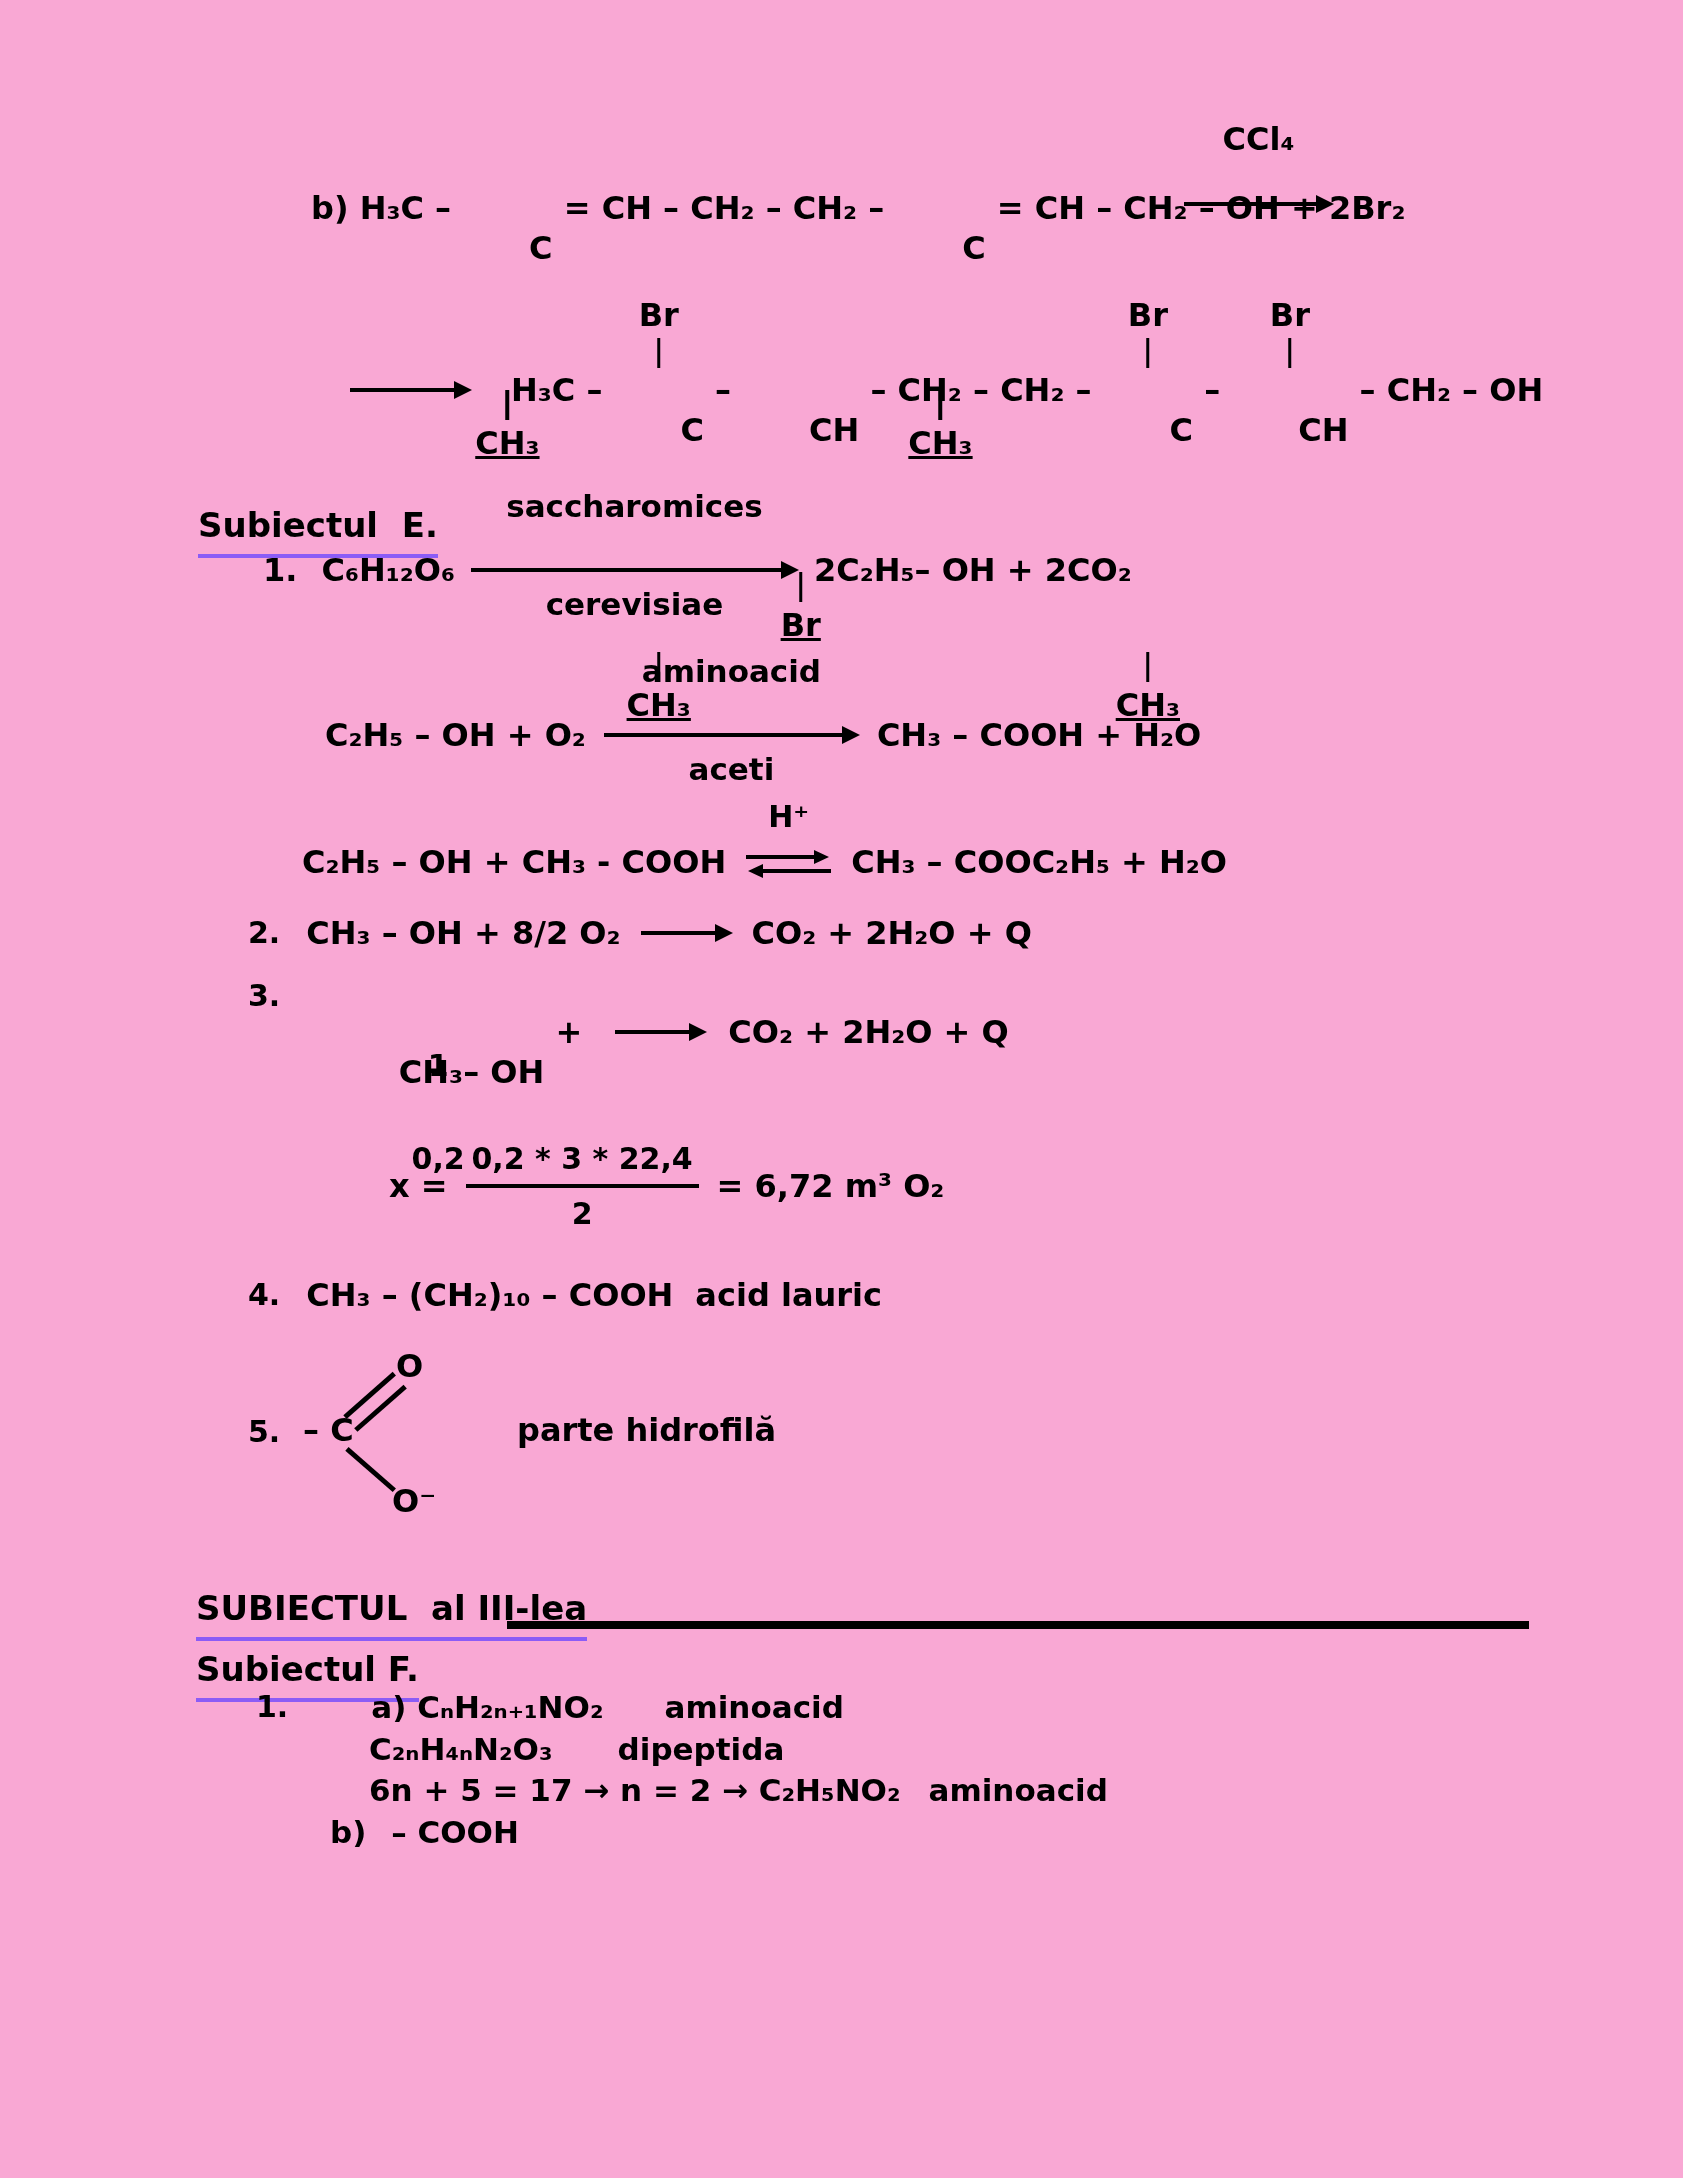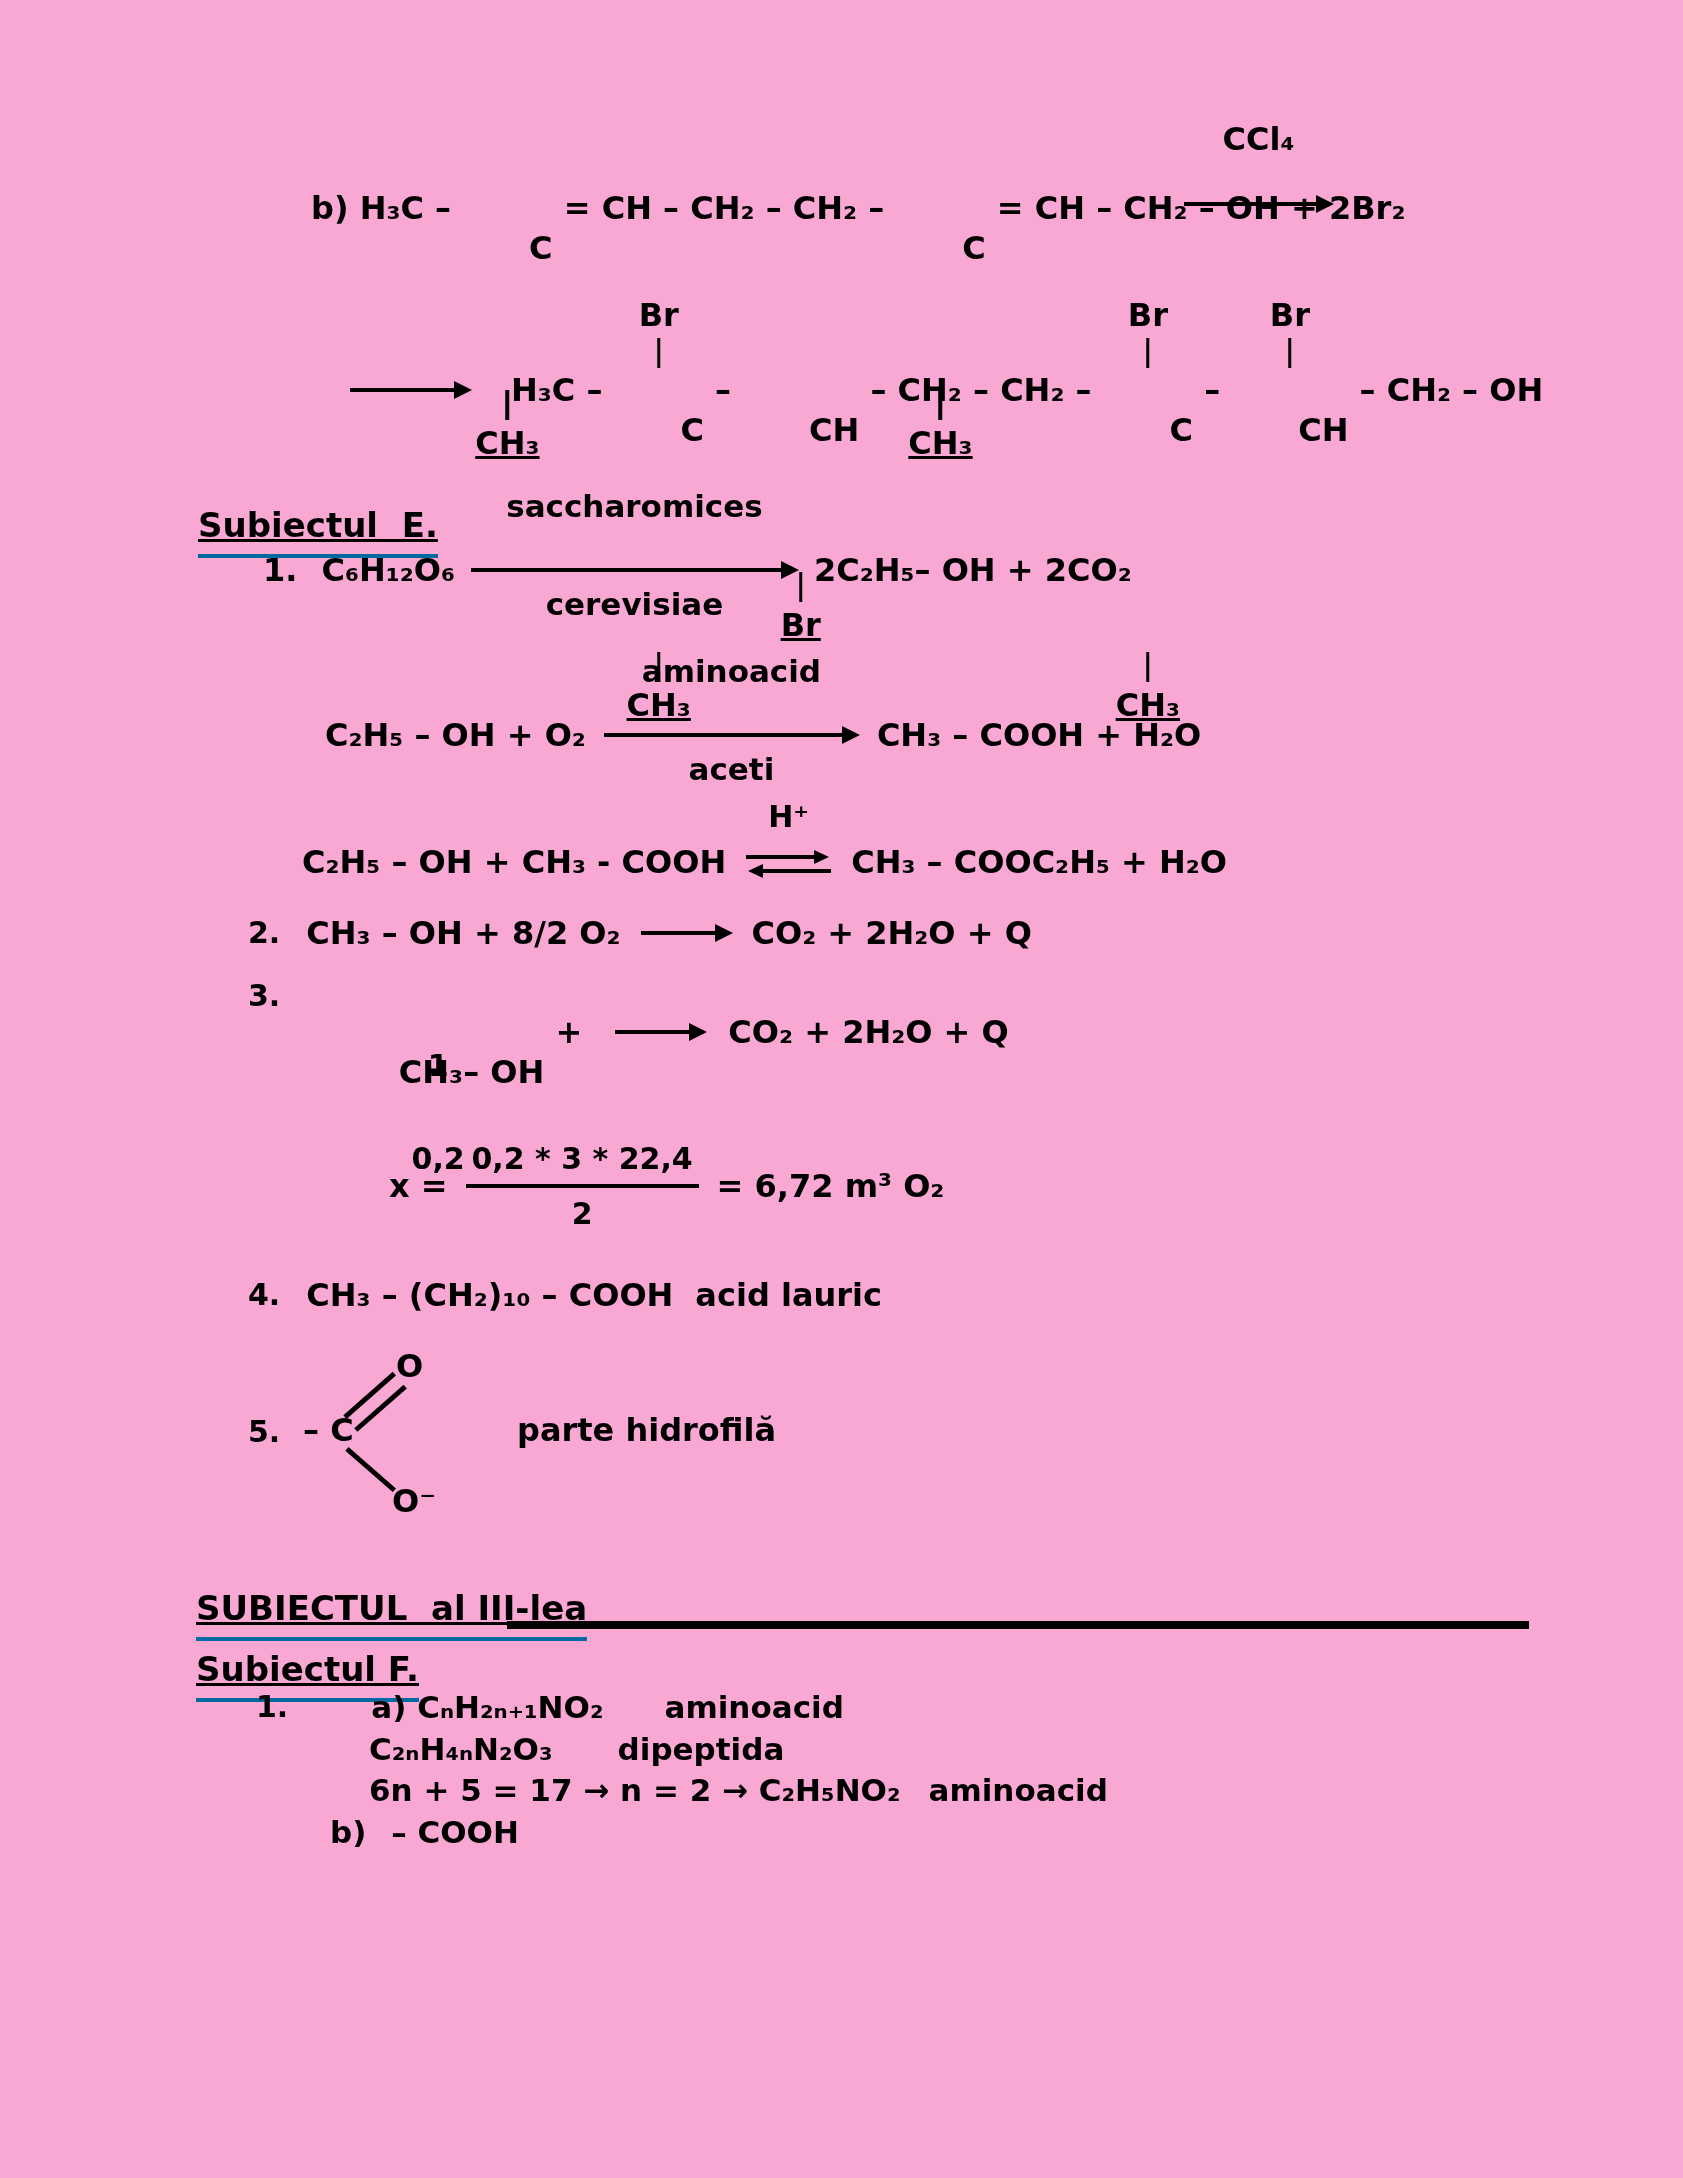--- a/index.html
+++ b/index.html
@@ -14,21 +14,21 @@
   }
   .page *{box-sizing:border-box;}
   .abs{position:absolute;}
   .t{position:absolute;white-space:pre;line-height:40px;}
   .row{position:absolute;display:flex;align-items:flex-start;}
   .row > span{white-space:pre;line-height:40px;}
   .f30{font-size:30px;}
   .f31{font-size:31px;}
   .f32{font-size:32px;}
   .f34{font-size:34px;}
-  .ul{border-bottom:4px solid #0369a1;padding-bottom:9px;text-decoration:underline;}
+  .ul{border-bottom:4px solid #8b5cf6;padding-bottom:9px;}
   .bar{position:absolute;background:#000;}
 
   
   .atom{position:relative;}
   .atom > .bond-v, .atom > .lbl-down, .atom > .lbl-up, .atom > .over, .atom > .under{line-height:normal;}
   .bond-v{position:absolute;left:50%;transform:translateX(-50%);width:3.5px;background:#000;}
   .bond-down{top:calc(100% + 2px);height:30px;}
   .bond-up{bottom:calc(100% + 2px);height:30px;}
   .lbl-down{position:absolute;top:calc(100% + 36px);left:50%;transform:translateX(-50%);white-space:pre;text-decoration:underline;}
   .lbl-up{position:absolute;bottom:calc(100% + 36px);left:50%;transform:translateX(-50%);white-space:pre;}

